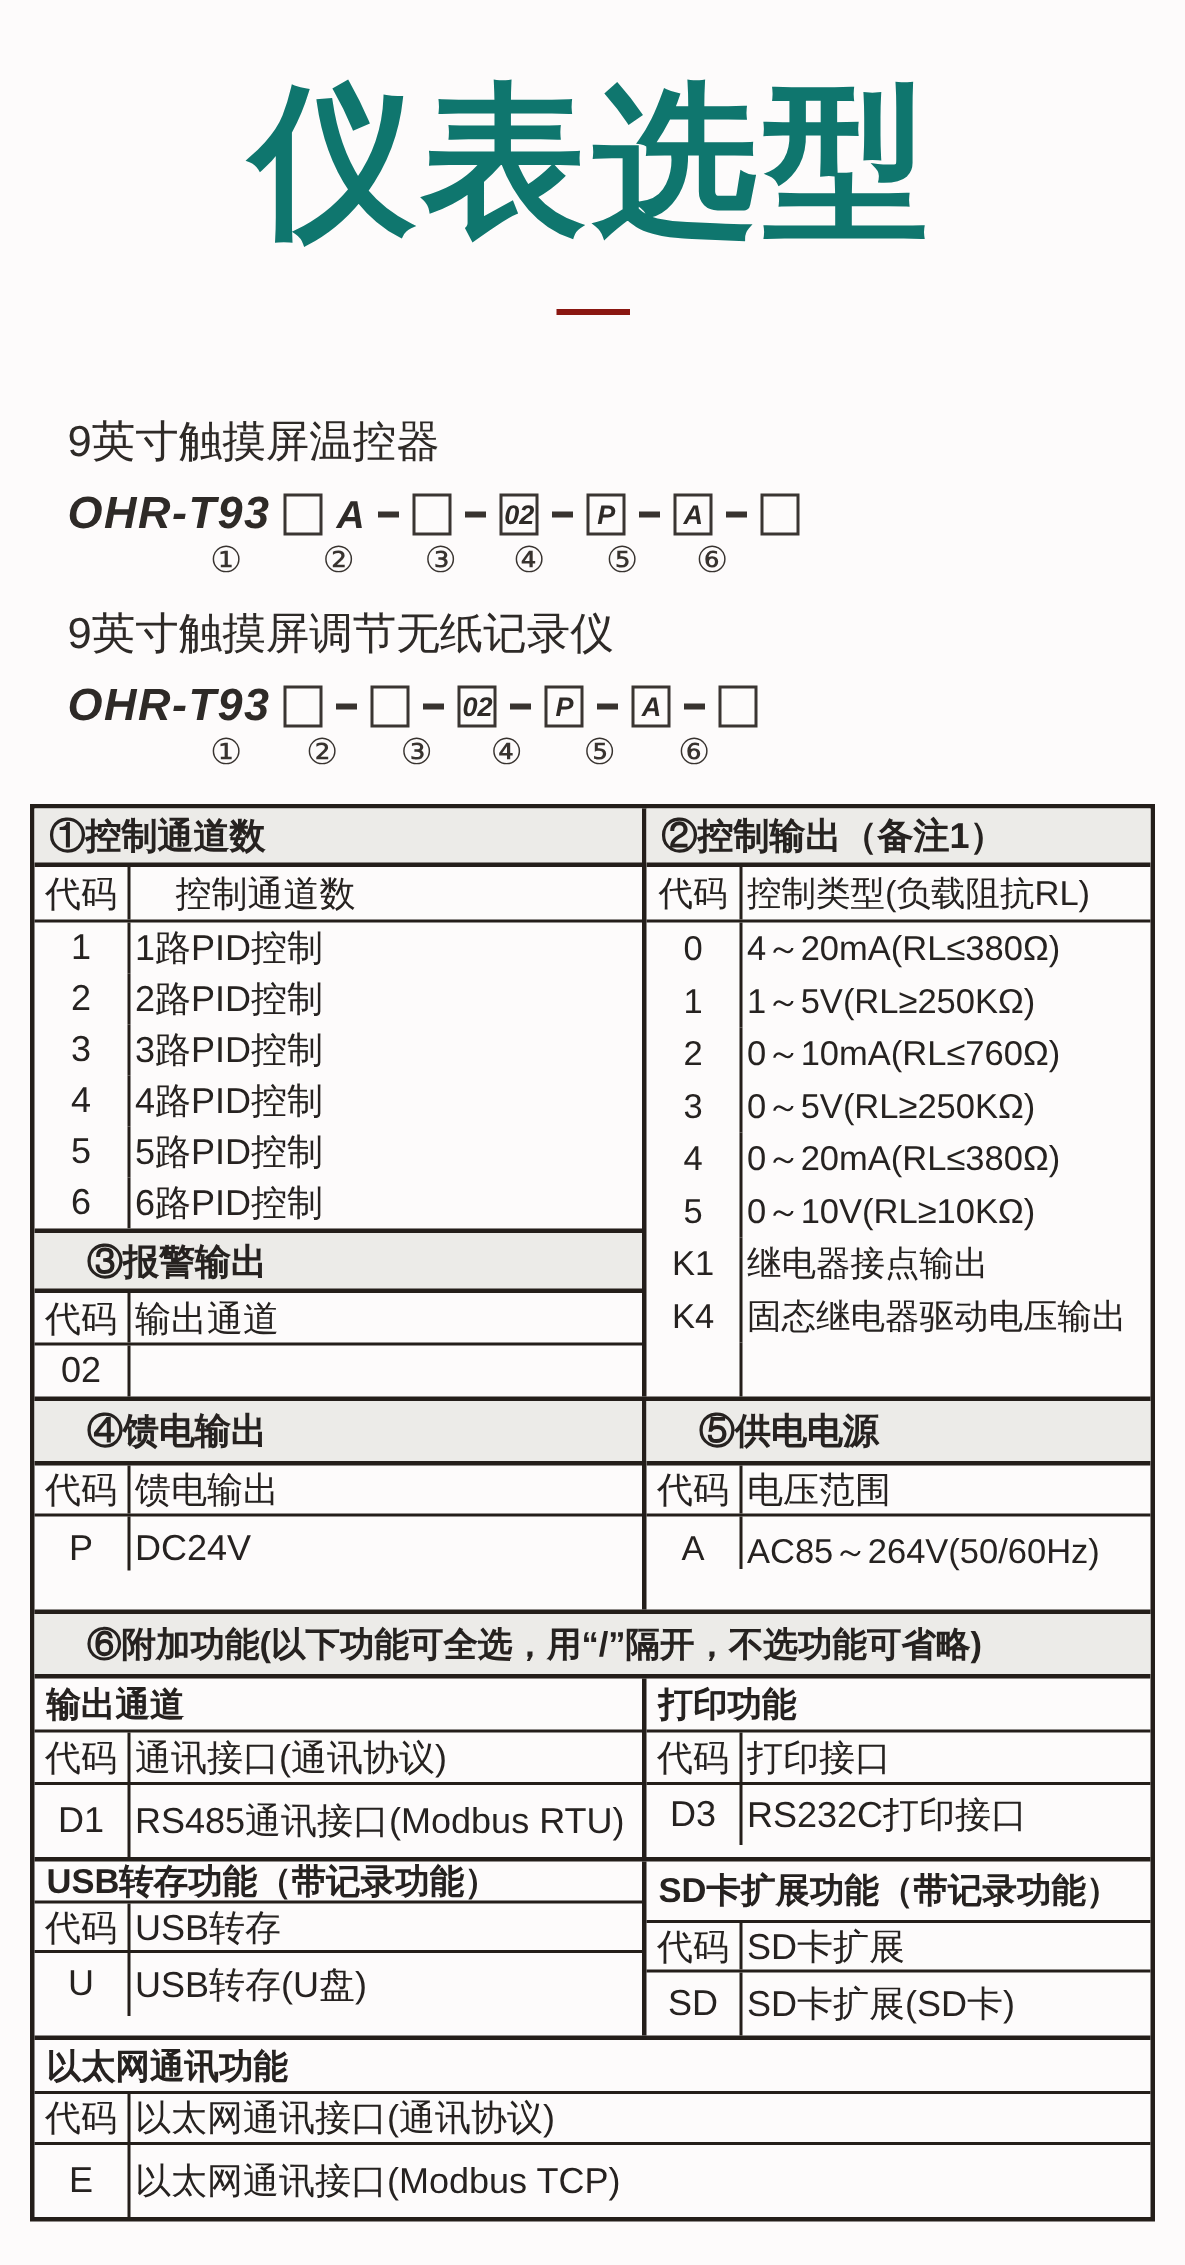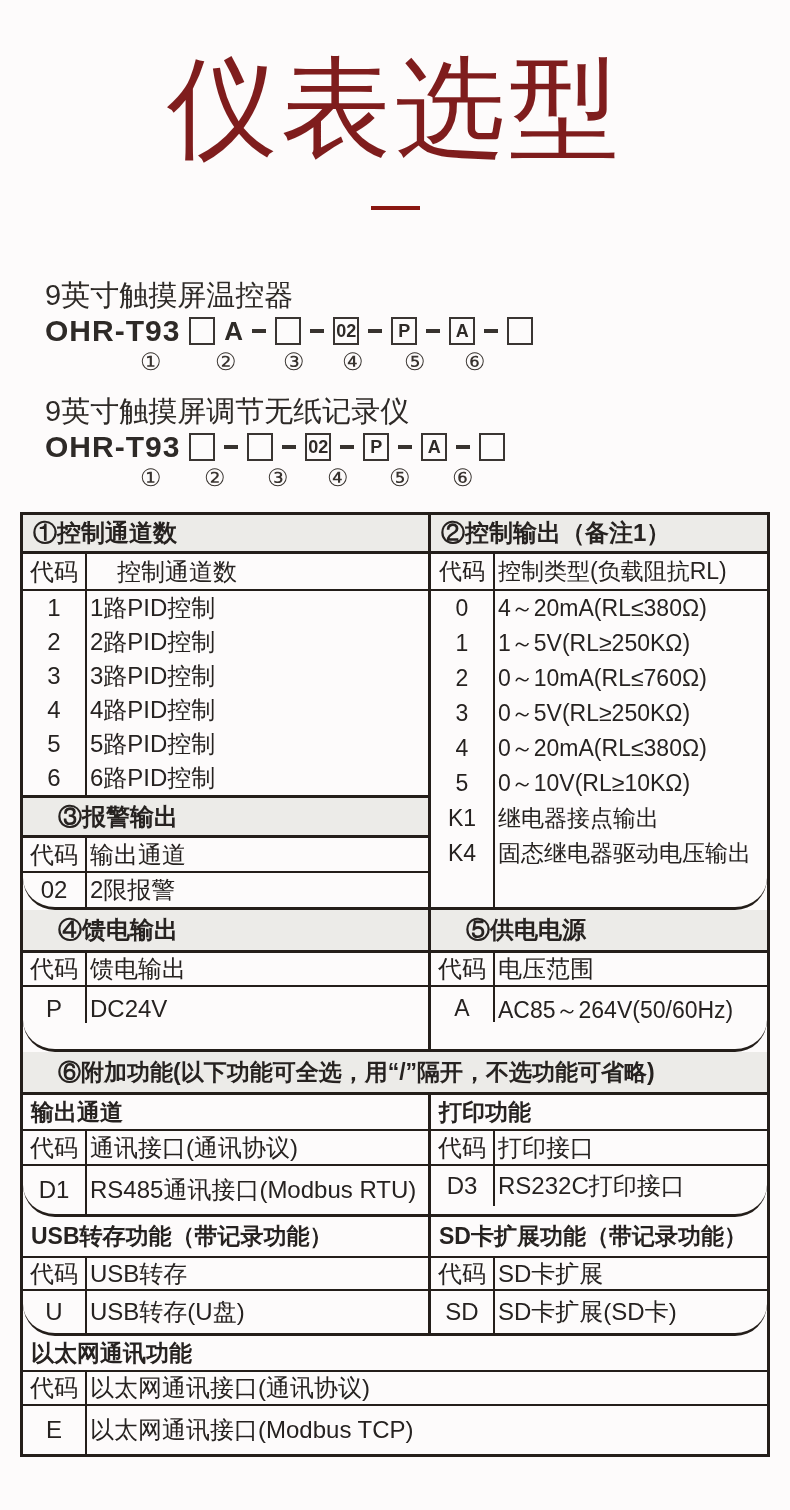--- a/index.html
+++ b/index.html
@@ -13,50 +13,50 @@
   body{
     width:790px;height:1510px;margin:0 auto;position:relative;
     background:var(--bg);
     font-family:"Liberation Sans", sans-serif;
     color:var(--ink);
     overflow:hidden;
   }
   
   .hero{padding-top:42px;text-align:center;}
   .hero h1{
-    font-size:110px;line-height:1.2;font-weight:400;color:#7f1d1d;
+    font-size:110px;line-height:1.2;font-weight:700;color:#0f766e;
     letter-spacing:4px;
   }
   .accent-dash{width:49px;height:4px;margin:32px auto 0;background:#8a1711;}
   
   .products{margin:66px 0 0 45px;}
   .product{margin-bottom:16px;}
   .product-name{font-size:29px;font-weight:500;color:#2e2a27;line-height:38px;}
   .model-line{
-    display:flex;align-items:center;gap:9px;margin-top:2px;height:30px;
-    font-weight:700;color:#2e2a27;
+    display:flex;align-items:center;gap:9px;margin-top:14px;height:30px;
+    font-weight:700;color:#2e2a27;font-style:italic;
   }
   .model-prefix{font-size:30px;letter-spacing:1px;white-space:nowrap;}
   .code-box{
     width:26px;height:28px;border:2px solid #3a3532;
     display:inline-flex;align-items:center;justify-content:center;
     font-size:18px;font-weight:700;background:transparent;
   }
   .model-letter{font-size:26px;font-weight:700;}
   .dash{width:14px;height:4px;background:#38332f;flex:0 0 auto;}
   .markers{position:relative;height:28px;margin-top:2px;}
   .marker{
     position:absolute;top:0;font-size:24px;font-weight:400;color:#38332f;line-height:28px;
   }
   
   .big-table{
     width:750px;margin:20px 0 0 20px;border:3px solid var(--line);
     background:var(--bg);font-size:24px;
   }
-  .split{display:flex;border-radius:32px;}
+  .split{display:flex;}
   .half-l{width:408px;border-right:3px solid var(--line);display:flex;flex-direction:column;}
   .half-r{flex:1;display:flex;flex-direction:column;}
   .sec-hdr{
     background:var(--gray);font-weight:700;font-size:24px;
     display:flex;align-items:center;padding-left:10px;
     border-bottom:3px solid var(--line);height:39px;flex:0 0 auto;
   }
   .sec-hdr.tall{height:43px;padding-left:35px;}
   .sub-hdr{
     font-weight:700;font-size:23px;display:flex;align-items:center;
@@ -175,21 +175,20 @@
         <div class="code-cell">6</div>
         <div class="desc-cell">6路PID控制</div>
       </div>
       <div class="sec-hdr tall bt3">③报警输出</div>
       <div class="cols colhdr" style="height:35px">
         <div class="code-cell">代码</div>
         <div class="desc-cell">输出通道</div>
       </div>
       <div class="cols drow indent filler">
         <div class="code-cell">02</div>
-        <div class="desc-cell">2限报警</div>
       </div>
     </div>
 
     <div class="half-r">
       <div class="sec-hdr">②控制输出（备注1）</div>
       <div class="cols colhdr fit">
         <div class="code-cell">代码</div>
         <div class="desc-cell">控制类型(负载阻抗RL)</div>
       </div>
       <div class="cols drow fit" style="height:35px">
@@ -278,21 +277,21 @@
       </div>
       <div class="cols drow" style="height:40px">
         <div class="code-cell">D3</div>
         <div class="desc-cell">RS232C打印接口</div>
       </div>
     </div>
   </div>
 
   <div class="split bb3">
     <div class="half-l">
-      <div class="sub-hdr" style="height:41px">USB转存功能（带记录功能）</div>
+      <div class="sub-hdr" style="height:28px">USB转存功能（带记录功能）</div>
       <div class="cols colhdr" style="height:33px">
         <div class="code-cell">代码</div>
         <div class="desc-cell">USB转存</div>
       </div>
       <div class="cols drow" style="height:42px">
         <div class="code-cell">U</div>
         <div class="desc-cell">USB转存(U盘)</div>
       </div>
     </div>
     <div class="half-r">

